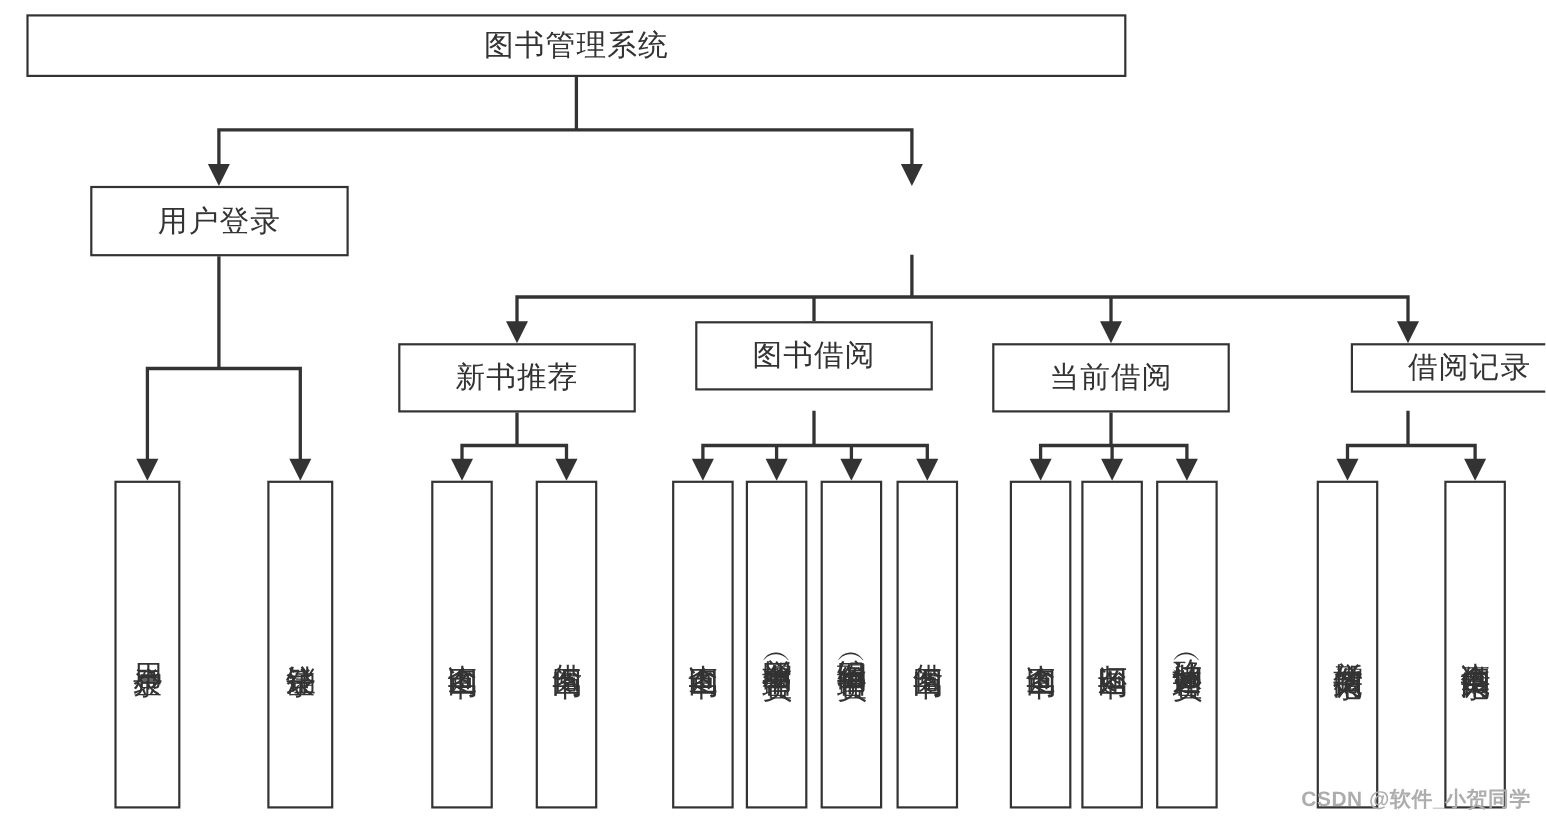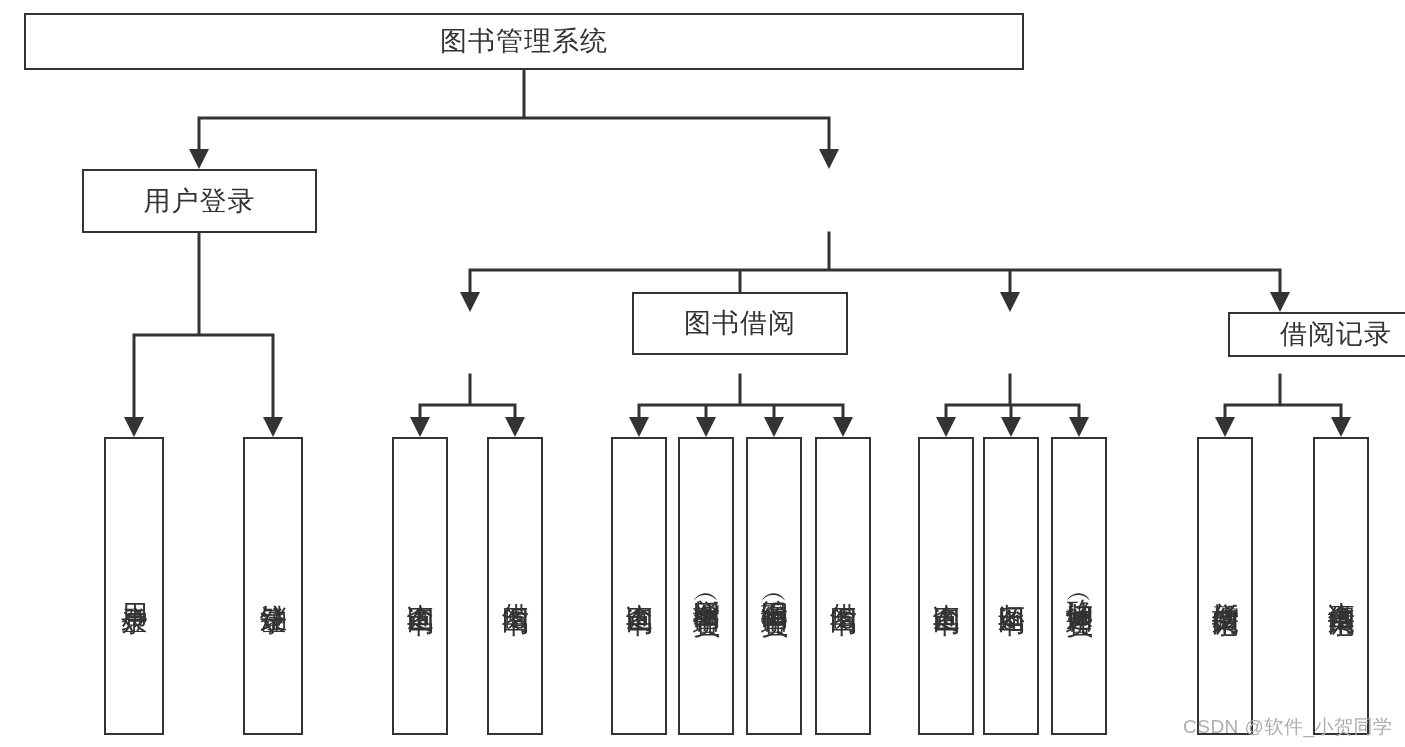--- a/index.html
+++ b/index.html
@@ -45,20 +45,21 @@
     white-space:nowrap;
   }
   .watermark{
     position:absolute;
     left:1183px;top:714px;
     z-index:2;
     font-size:19px;
     letter-spacing:0.5px;
     color:var(--watermark);
     white-space:nowrap;
+    font-weight:bold;
   }
 </style>
 </head>
 <body>
 
 <div class="stage">
 
   <svg class="connectors" viewBox="0 0 1405 747" xmlns="http://www.w3.org/2000/svg" aria-hidden="true">
 
     <path d="M524 70 V118 M199 118 H829 M199 118 V154 M829 118 V154
@@ -91,22 +92,28 @@
   </svg>
 
   <div class="node hbox" style="left:24px;top:13px;width:1000px;height:57px">
     <span>图书管理系统</span>
   </div>
 
   <div class="node hbox" style="left:82px;top:169px;width:235px;height:64px">
     <span>用户登录</span>
   </div>
 
+  <div class="node hbox" style="left:362px;top:312px;width:216px;height:63px">
+    <span>新书推荐</span>
+  </div>
   <div class="node hbox" style="left:632px;top:292px;width:216px;height:63px">
     <span>图书借阅</span>
+  </div>
+  <div class="node hbox" style="left:902px;top:312px;width:216px;height:63px">
+    <span>当前借阅</span>
   </div>
   <div class="node hbox" style="left:1228px;top:312px;width:216px;height:45px">
     <span>借阅记录</span>
   </div>
 
   <div class="node vbox" style="left:104px;top:437px;width:60px;height:298px">
     <span>用户登录</span>
   </div>
   <div class="node vbox" style="left:243px;top:437px;width:60px;height:298px">
     <span>注销登录</span>

